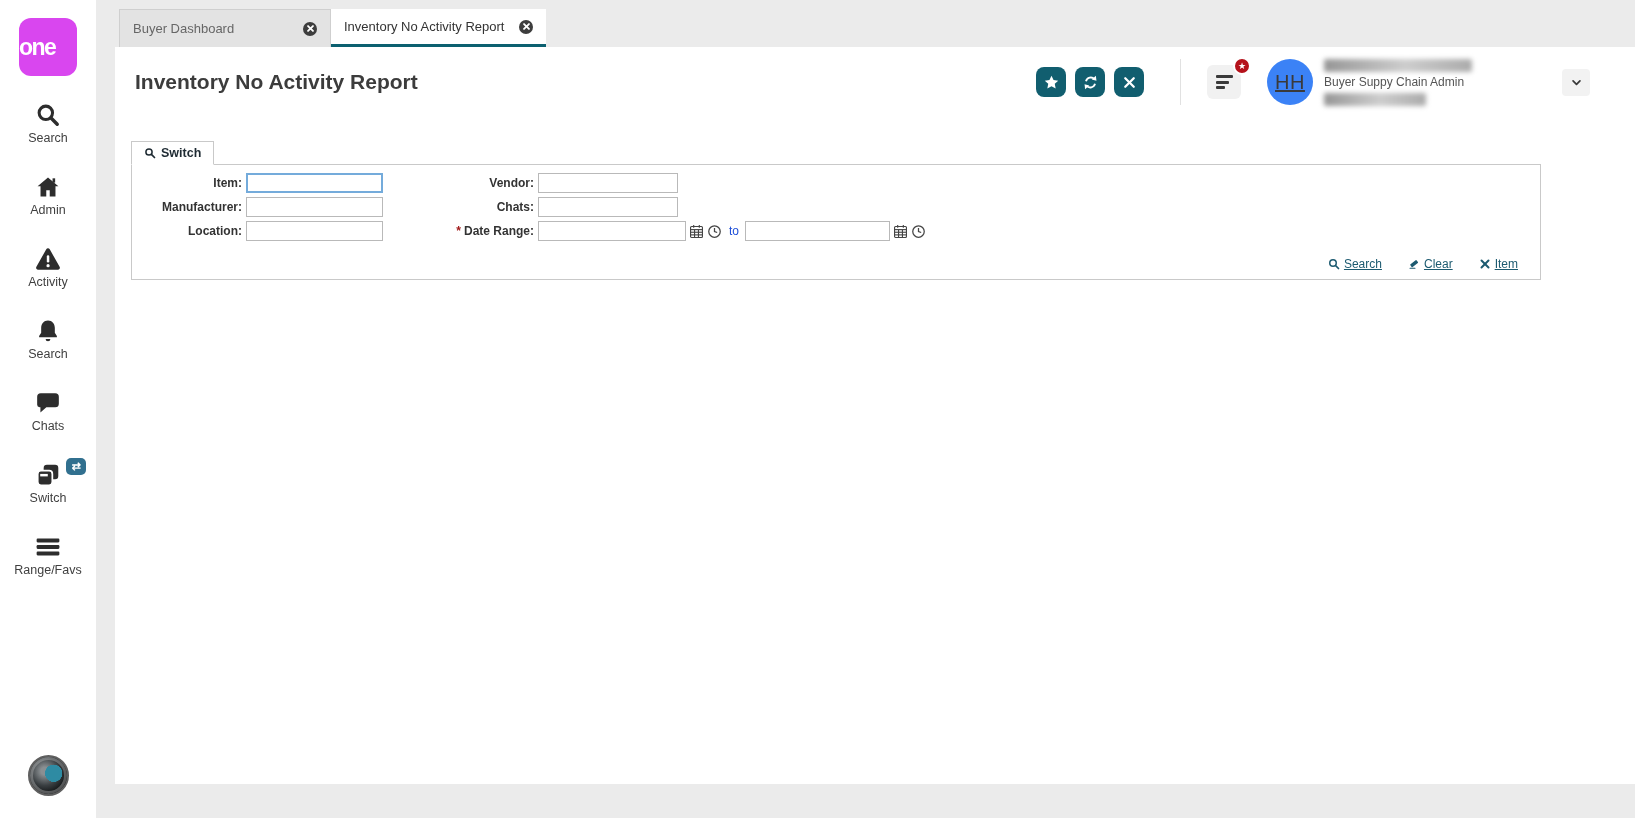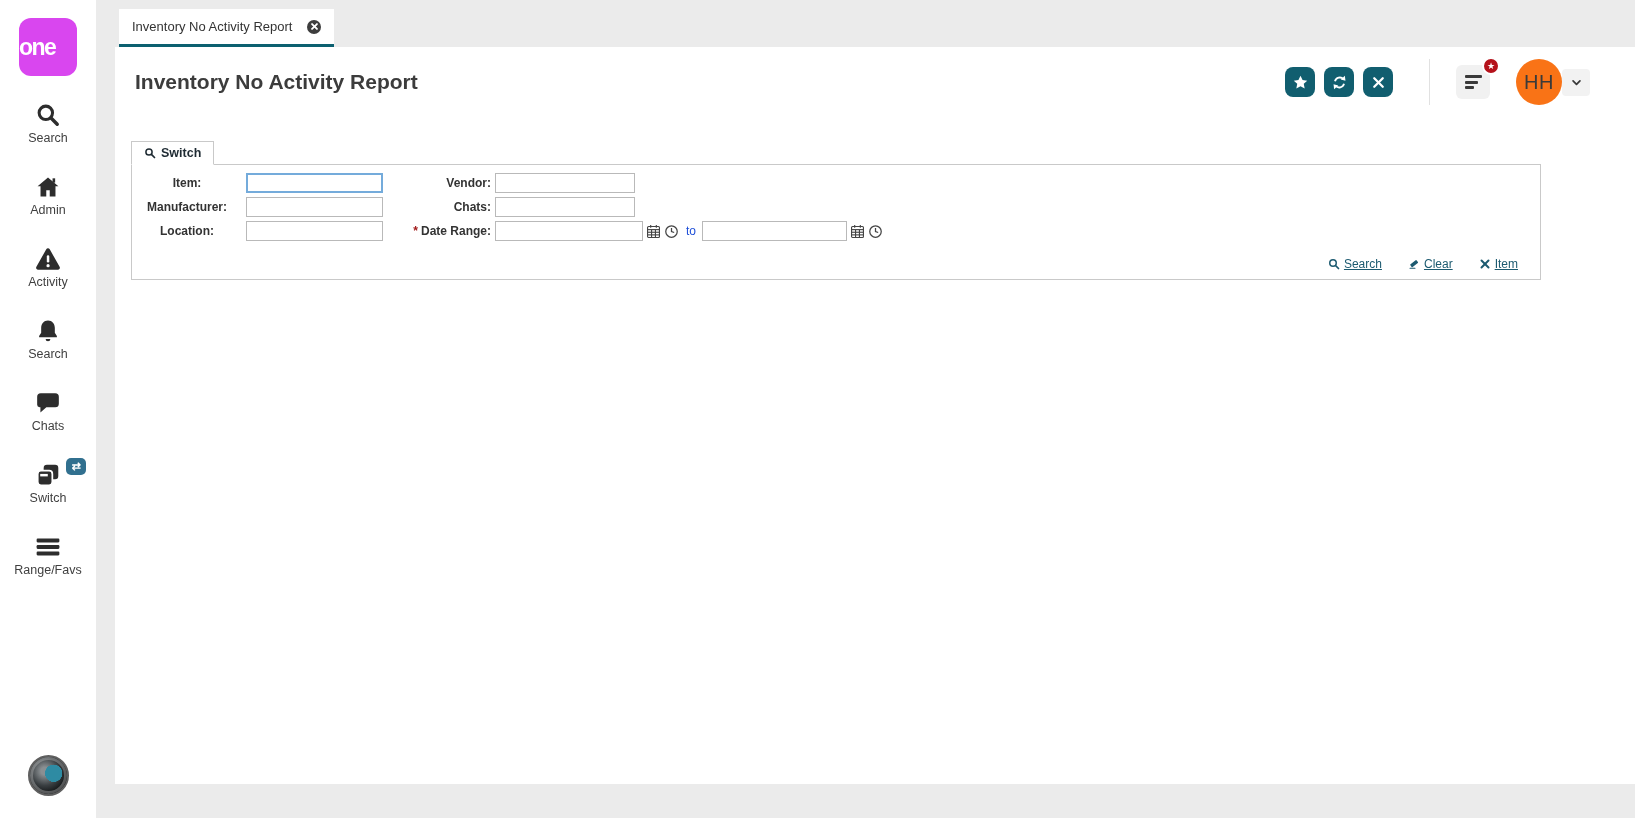--- a/index.html
+++ b/index.html
@@ -71,23 +71,23 @@
   .menu-bars span { display:block; height:3px; background:#3a3a3a; border-radius:1px; margin:2.6px 0; }
   .menu-bars span:nth-child(1){ width:17px; }
   .menu-bars span:nth-child(2){ width:13px; }
   .menu-bars span:nth-child(3){ width:9px; }
   .fav-badge {
     position:absolute; top:-8px; right:-10px; width:18px; height:18px; border-radius:50%;
     background:#b5121b; border:2px solid #fff; color:#fff; font-size:9px;
     display:flex; align-items:center; justify-content:center;
   }
   .avatar {
-    width:46px; height:46px; border-radius:50%; background:#f97316; color:#3a3a3a;
+    width:46px; height:46px; border-radius:50%; background:#3b82f6; color:#3a3a3a;
     font-size:20px; letter-spacing:.5px; display:flex; align-items:center; justify-content:center;
-    margin-left:26px; cursor:pointer;
+    margin-left:26px; cursor:pointer;text-decoration:underline;
   }
   .user-info { margin-left:11px; width:238px; display:flex; flex-direction:column; gap:4px; }
   .blur-strip { height:13px; border-radius:2px; filter:blur(2.5px);
     background:linear-gradient(90deg,#969696,#cdcdcd 55%,#ababab); }
   .blur-strip.top { width:148px; }
   .blur-strip.bottom { width:102px; }
   .user-role { font-size:12px; color:#555; line-height:13px; }
   .chev-btn {
     width:28px; height:27px; background:#f2f2f2; border-radius:4px; cursor:pointer; border:none;
     display:flex; align-items:center; justify-content:center; color:#3a3a3a; padding:0;
@@ -98,22 +98,22 @@
   .filter-area { padding:0 94px 0 16px; margin-top:30px; }
   .filters-tab {
     display:inline-flex; align-items:center; gap:5px; height:24px; padding:0 12px;
     background:#fff; border:1px solid #c9c9c9; border-bottom:1px solid #fff;
     position:relative; z-index:2; margin-bottom:-1px; cursor:pointer;
     font-size:12.5px; font-weight:700; color:#1f2b33;
   }
   .filters-tab svg { width:12px; height:12px; color:#1f2b33; }
   .filters-panel { border:1px solid #c9c9c9; background:#fff; position:relative; z-index:1; padding:6px 0 8px; }
   .f-row { display:flex; align-items:center; height:24px; }
-  .f-label { width:114px; text-align:center; font-size:12px; font-weight:700; color:#333; padding-right:4px; white-space:nowrap; }
-  .f-label2 { width:112px; text-align:right; font-size:12px; font-weight:700; color:#333; padding-right:4px; white-space:nowrap; }
+  .f-label { width:114px; text-align:right; font-size:12px; font-weight:700; color:#333; padding-right:4px; white-space:nowrap; }
+  .f-label2 { width:112px; text-align:right; font-size:12px; font-weight:700; color:#333; padding-right:4px; white-space:nowrap;margin-left:43px; }
   .f-req { color:#a11a1a; margin-right:3px; }
   .f-input { width:137px; height:20px; border:1px solid #b9b9b9; font-size:12px; padding:0 4px;
     font-family:"Liberation Sans",sans-serif; background:#fff; }
   .f-input.focused { border:2px solid #74abdb; }
   .f-input.wide { width:148px; }
   .icon-btn { width:15px; height:15px; color:#444; margin-left:3px; cursor:pointer; }
   .to-label { font-size:12px; color:#1d4ed8; margin:0 6px 0 7px; }
   .actions-row { display:flex; justify-content:flex-end; align-items:center; gap:26px; margin-top:14px; padding-right:22px; }
   .action-link { display:flex; align-items:center; gap:4px; font-size:12px; color:#1c5a70; cursor:pointer; }
   .action-link .txt { text-decoration:underline; }
@@ -202,20 +202,29 @@
       <span class="nav-label">Range/Favs</span>
     </div>
   </div>
 
   <div class="sidebar-avatar"></div>
 </div>
 
 <div class="main">
 
   <div class="tabstrip">
+    <div class="tab inactive">
+      <span>Buyer Dashboard</span>
+      <span class="tab-close">
+        <svg viewBox="0 0 10 10">
+            <line x1="1.5" y1="1.5" x2="8.5" y2="8.5"></line>
+            <line x1="8.5" y1="1.5" x2="1.5" y2="8.5"></line>
+          </svg>
+      </span>
+    </div>
     <div class="tab active">
       <span>Inventory No Activity Report</span>
       <span class="tab-close">
         <svg viewBox="0 0 10 10">
             <line x1="1.5" y1="1.5" x2="8.5" y2="8.5"></line>
             <line x1="8.5" y1="1.5" x2="1.5" y2="8.5"></line>
           </svg>
       </span>
     </div>
   </div>
@@ -262,20 +271,25 @@
             </span>
           <span class="fav-badge">
             <span>★</span>
           </span>
         </div>
 
         <div class="avatar">
           <span>HH</span>
         </div>
 
+        <div class="user-info">
+          <div class="blur-strip top"></div>
+          <div class="user-role">Buyer Suppy Chain Admin</div>
+          <div class="blur-strip bottom"></div>
+        </div>
 
         <button class="chev-btn">
           <span>
             <svg viewBox="0 0 24 24" fill="none" stroke="currentColor" stroke-width="2.8" stroke-linecap="round" stroke-linejoin="round">
               <polyline points="6.5,9.5 12,15 17.5,9.5"></polyline>
             </svg>
           </span>
         </button>
       </div>
     </div>

